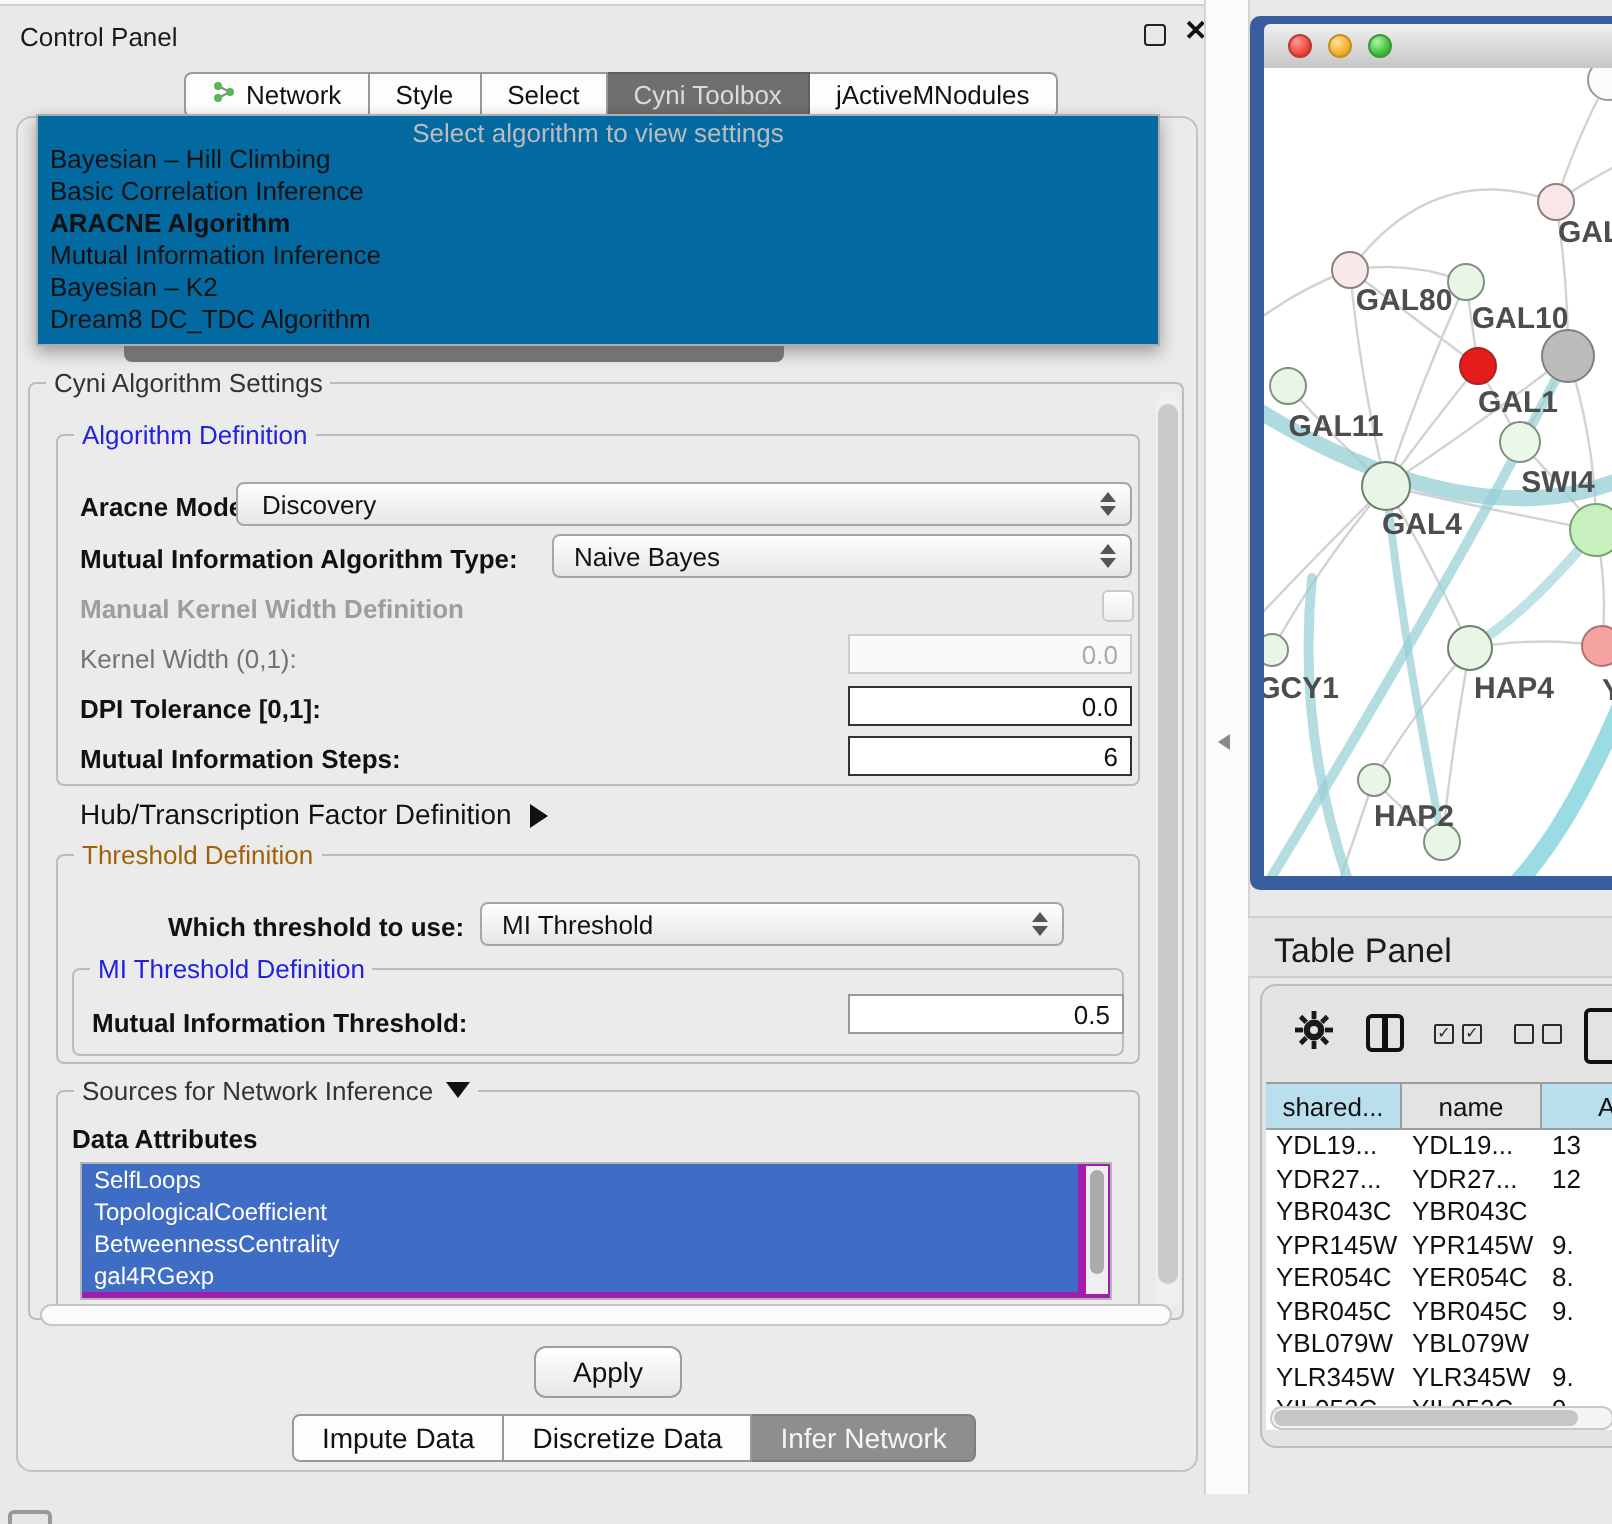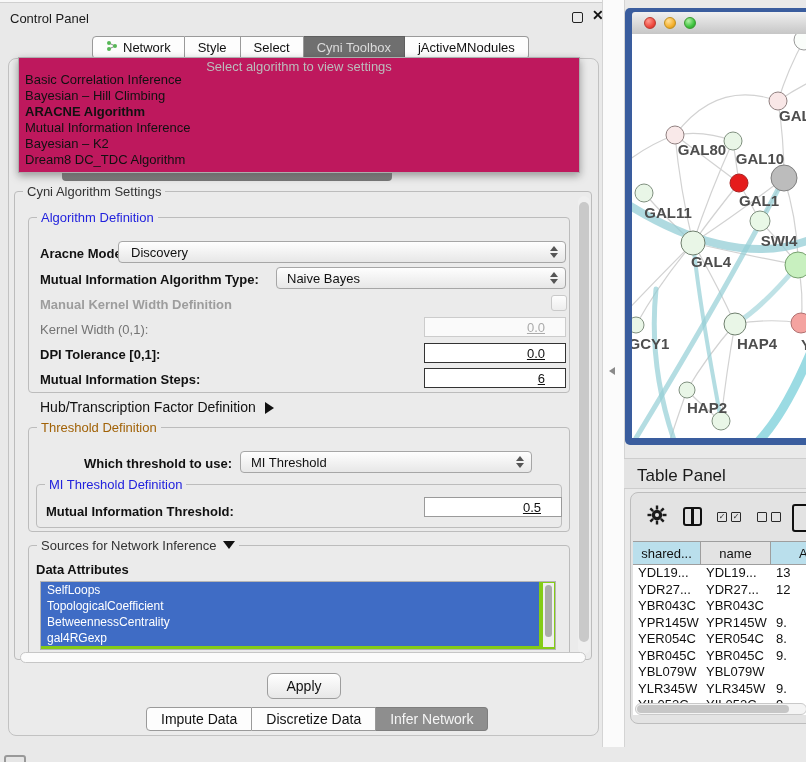--- a/index.html
+++ b/index.html
@@ -18,21 +18,21 @@
        padding:0 13px;font-size:13px;color:#111;height:21px;}
   .tab.first{border-left:1px solid #9a9a9a;border-radius:4px 0 0 4px;}
   .tab.last{border-radius:0 4px 4px 0;}
   .tab.selected{background:#6f6f6f;color:#dcdcdc;border-color:#5f5f5f;}
 
   .main-panel{left:8px;top:58px;width:589px;height:676px;background:#ebebeb;border:1px solid #c2c2c2;border-radius:8px;}
 
   .ghost-combo{left:62px;top:168px;width:330px;height:13px;background:linear-gradient(#a8a8a8,#787878);border-radius:0 0 4px 4px;z-index:2;}
 
   
-  .dd-popup{left:18px;top:57px;width:560px;height:114px;background:#be185d;border:1px solid #adadad;
+  .dd-popup{left:18px;top:57px;width:560px;height:114px;background:#0369a1;border:1px solid #adadad;
             box-shadow:0 3px 8px rgba(0,0,0,0.35);z-index:50;}
   .dd-placeholder{position:absolute;top:1px;left:0;width:100%;text-align:center;font-size:13px;color:#bcbcbc;}
   .dd-list{position:absolute;top:14px;left:4px;right:4px;}
   .dd-item{font-size:13px;color:#111;line-height:16px;padding-left:2px;}
   .dd-item.bold{font-weight:bold;}
 
   
   .fieldset{border:1px solid #bcbcbc;border-radius:4px;background:transparent;}
   .legend{position:absolute;top:-8px;left:8px;background:#ebebeb;padding:0 4px;font-size:13px;color:#333;white-space:nowrap;}
   .legend.blue{color:#2222dd;}
@@ -46,33 +46,33 @@
   .lbl{font-size:13px;color:#111;white-space:nowrap;}
   .lbl.b{font-weight:bold;}
   .lbl.dis{color:#9d9d9d;font-weight:bold;}
 
   .combo{background:linear-gradient(#fefefe,#e7e7e7);border:1px solid #a6a6a6;border-radius:4px;height:22px;
          display:flex;align-items:center;font-size:13px;color:#111;padding-left:10px;box-sizing:border-box;}
   .combo .spin{position:absolute;right:7px;top:4px;display:flex;flex-direction:column;gap:2px;}
   .tri-up{width:0;height:0;border-left:4px solid transparent;border-right:4px solid transparent;border-bottom:5px solid #555;}
   .tri-dn{width:0;height:0;border-left:4px solid transparent;border-right:4px solid transparent;border-top:5px solid #555;}
 
-  .num-input{box-sizing:border-box;height:20px;font-size:13px;text-align:right;padding-right:20px;
-             font-family:"Liberation Sans",sans-serif;text-decoration:underline;}
+  .num-input{box-sizing:border-box;height:20px;font-size:13px;text-align:right;padding-right:6px;
+             font-family:"Liberation Sans",sans-serif;}
   .num-input.en{border:1.5px solid #333;background:#fff;color:#111;}
   .num-input.dis{border:1px solid #cccccc;background:#fafafa;color:#ababab;}
 
   .checkbox{width:14px;height:14px;border:1px solid #c9c9c9;border-radius:3px;background:linear-gradient(#fdfdfd,#ededed);}
 
   .tri-right{display:inline-block;width:0;height:0;border-top:6px solid transparent;border-bottom:6px solid transparent;
              border-left:9px solid #111;margin-left:9px;vertical-align:-2px;}
   .tri-down{display:inline-block;width:0;height:0;border-left:6px solid transparent;border-right:6px solid transparent;
             border-top:8px solid #111;margin-left:6px;vertical-align:1px;}
 
-  .attr-list{left:40px;top:581px;width:514px;height:67px;background:#84cc16;border:1px solid #b5b5b5;overflow:hidden;}
+  .attr-list{left:40px;top:581px;width:514px;height:67px;background:#a21caf;border:1px solid #b5b5b5;overflow:hidden;}
   .attr-item{background:#3f6cc5;color:#fff;font-size:12px;line-height:16px;padding-left:6px;width:492px;}
   .attr-vscroll{position:absolute;right:1px;top:1px;width:11px;height:64px;background:#efefef;}
   .attr-vthumb{position:absolute;right:2px;top:2px;width:7px;height:52px;background:#ababab;border-radius:4px;}
 
   .v-scroll{left:578px;top:196px;width:12px;height:458px;background:#efefef;border-radius:6px;}
   .v-thumb{left:579px;top:202px;width:10px;height:440px;background:#c9c9c9;border-radius:5px;}
   .h-scroll{left:20px;top:652px;width:566px;height:11px;background:#fbfbfb;border:1px solid #c6c6c6;border-radius:6px;box-sizing:border-box;}
 
   .apply-btn{left:267px;top:673px;width:72px;height:24px;border:1px solid #9d9d9d;border-radius:6px;
              background:linear-gradient(#ffffff,#e7e7e7);font-size:14px;color:#111;
@@ -251,22 +251,22 @@
     <div class="btab last selected">
         <span>Infer Network</span>
       </div>
   </div>
 
   <div class="abs mini-icon"></div>
 
   <div class="abs dd-popup">
     <div class="dd-placeholder">Select algorithm to view settings</div>
     <div class="dd-list">
+        <div class="dd-item">Bayesian – Hill Climbing</div>
         <div class="dd-item">Basic Correlation Inference</div>
-        <div class="dd-item">Bayesian – Hill Climbing</div>
         <div class="dd-item bold">ARACNE Algorithm</div>
         <div class="dd-item">Mutual Information Inference</div>
         <div class="dd-item">Bayesian – K2</div>
         <div class="dd-item">Dream8 DC_TDC Algorithm</div>
       </div>
   </div>
 
   <div class="abs divider"></div>
   <div class="abs divider-handle"></div>
 

